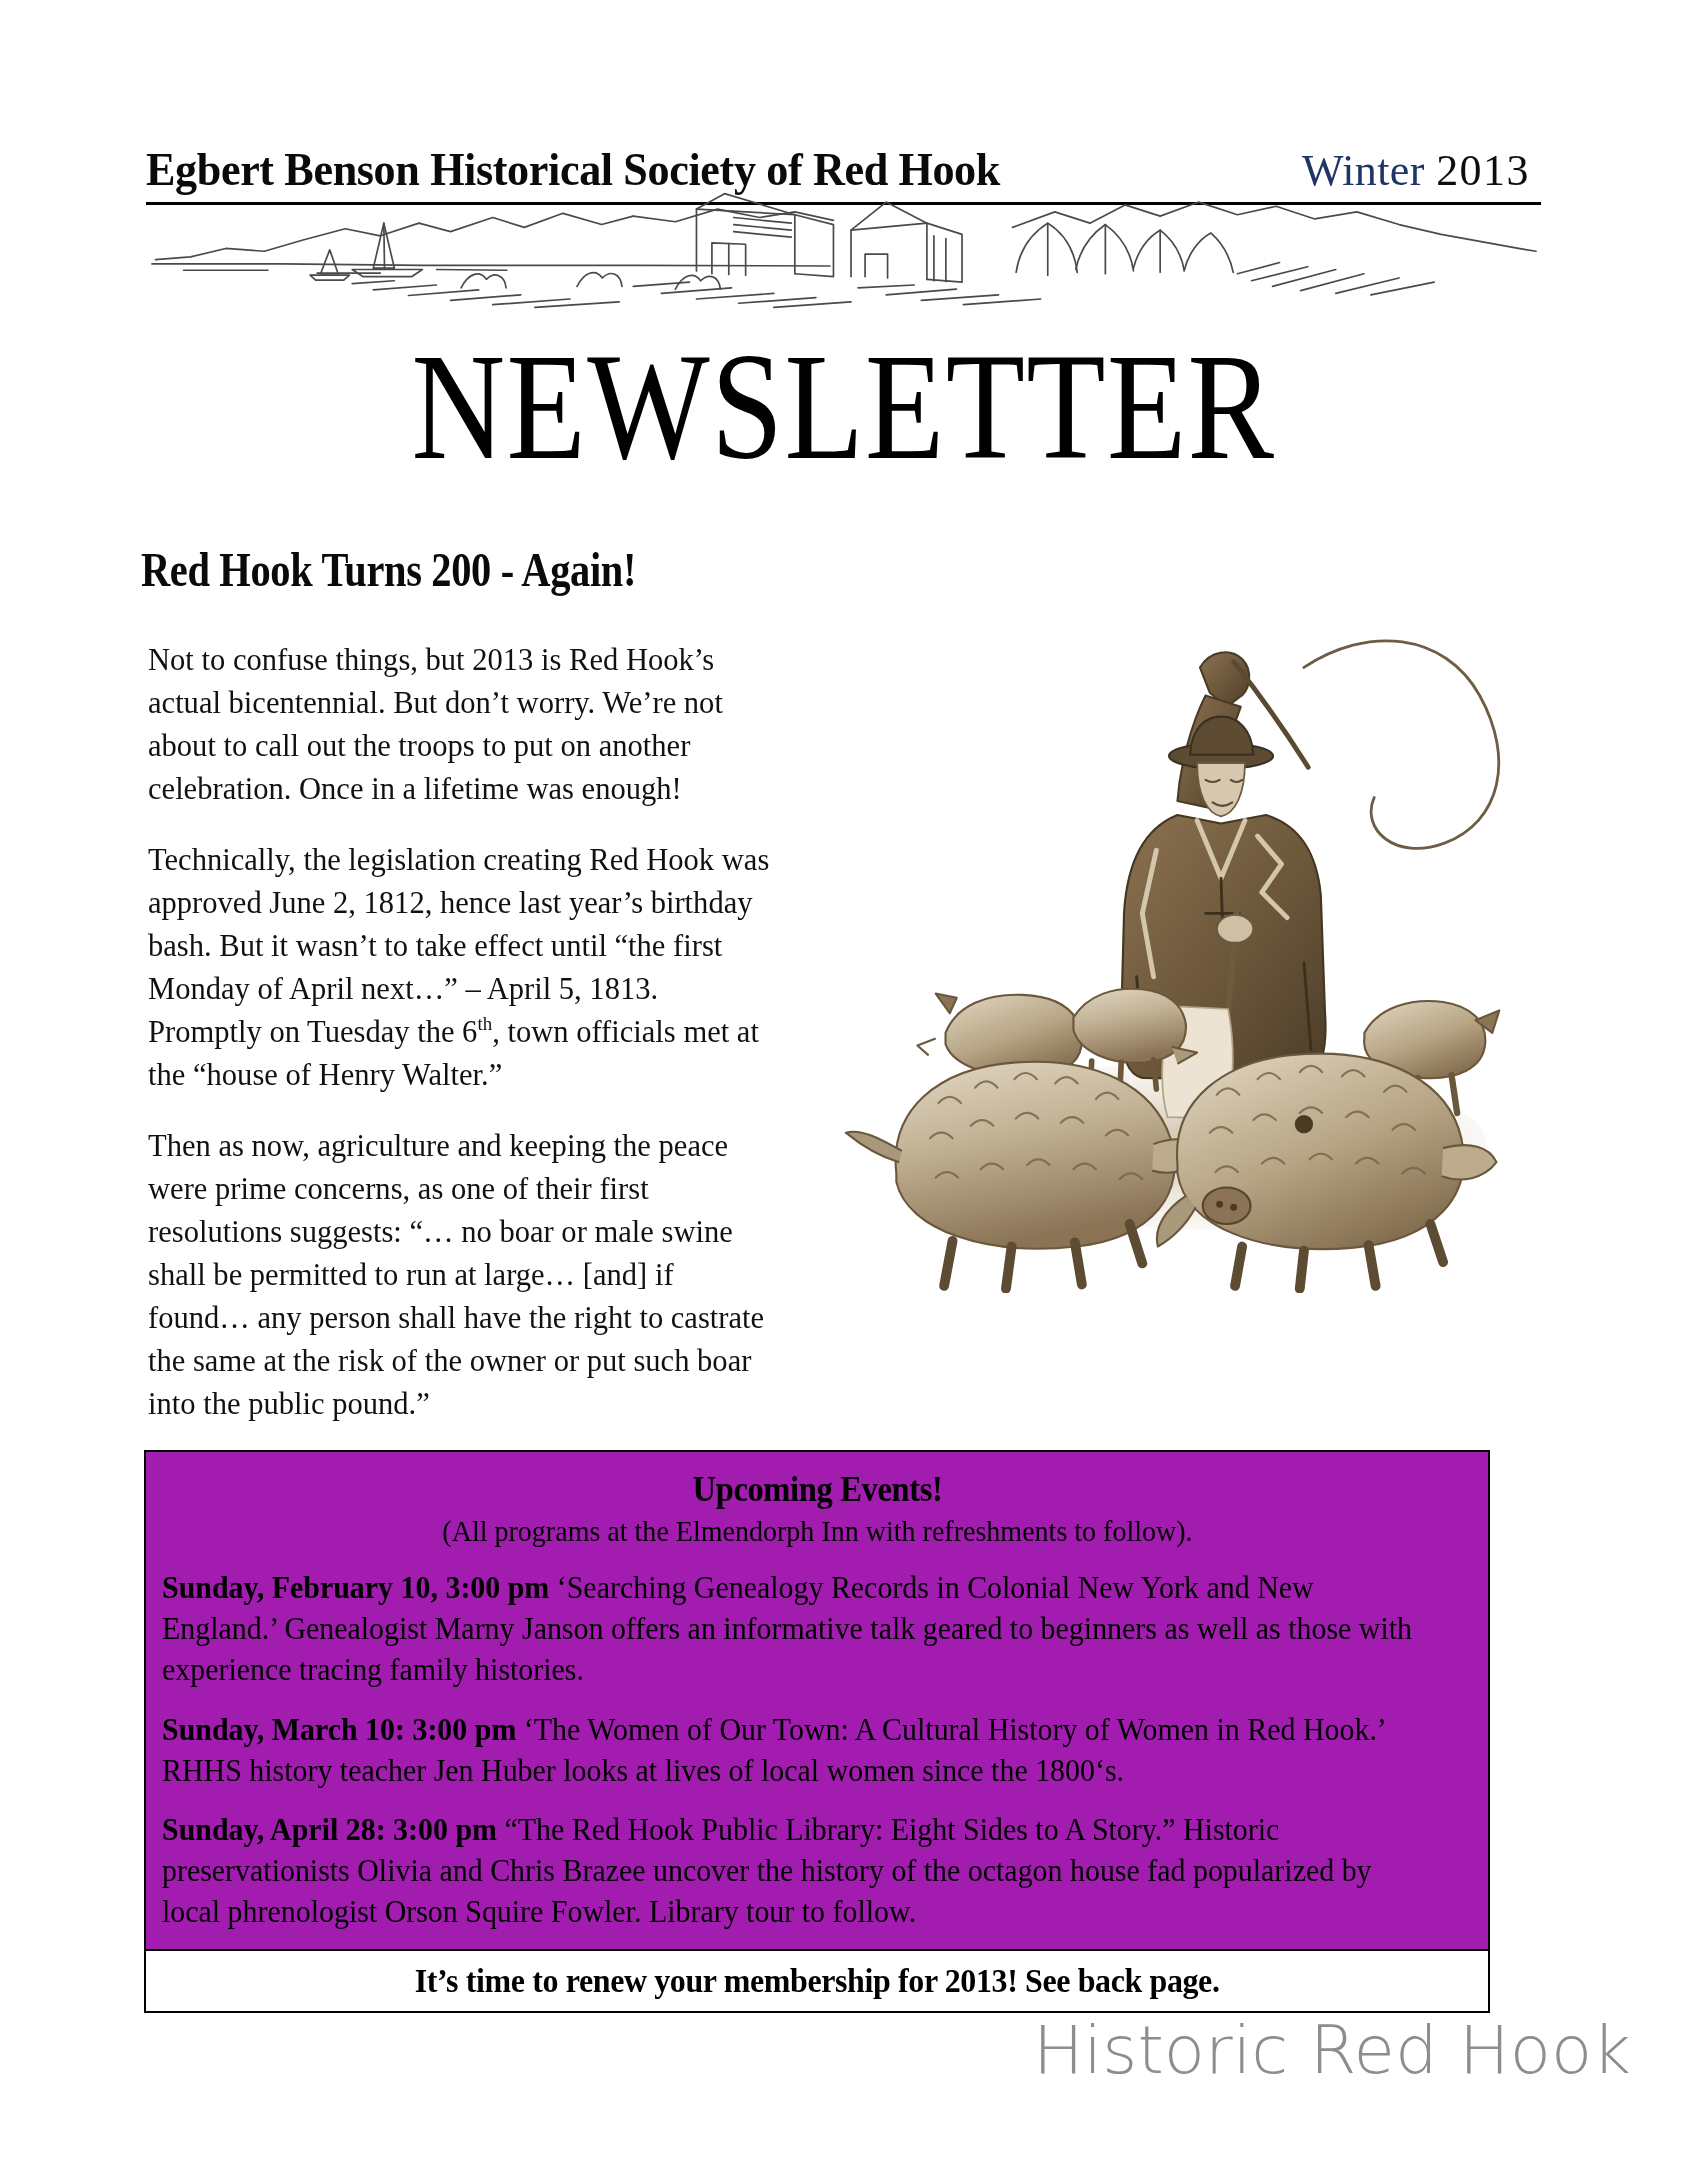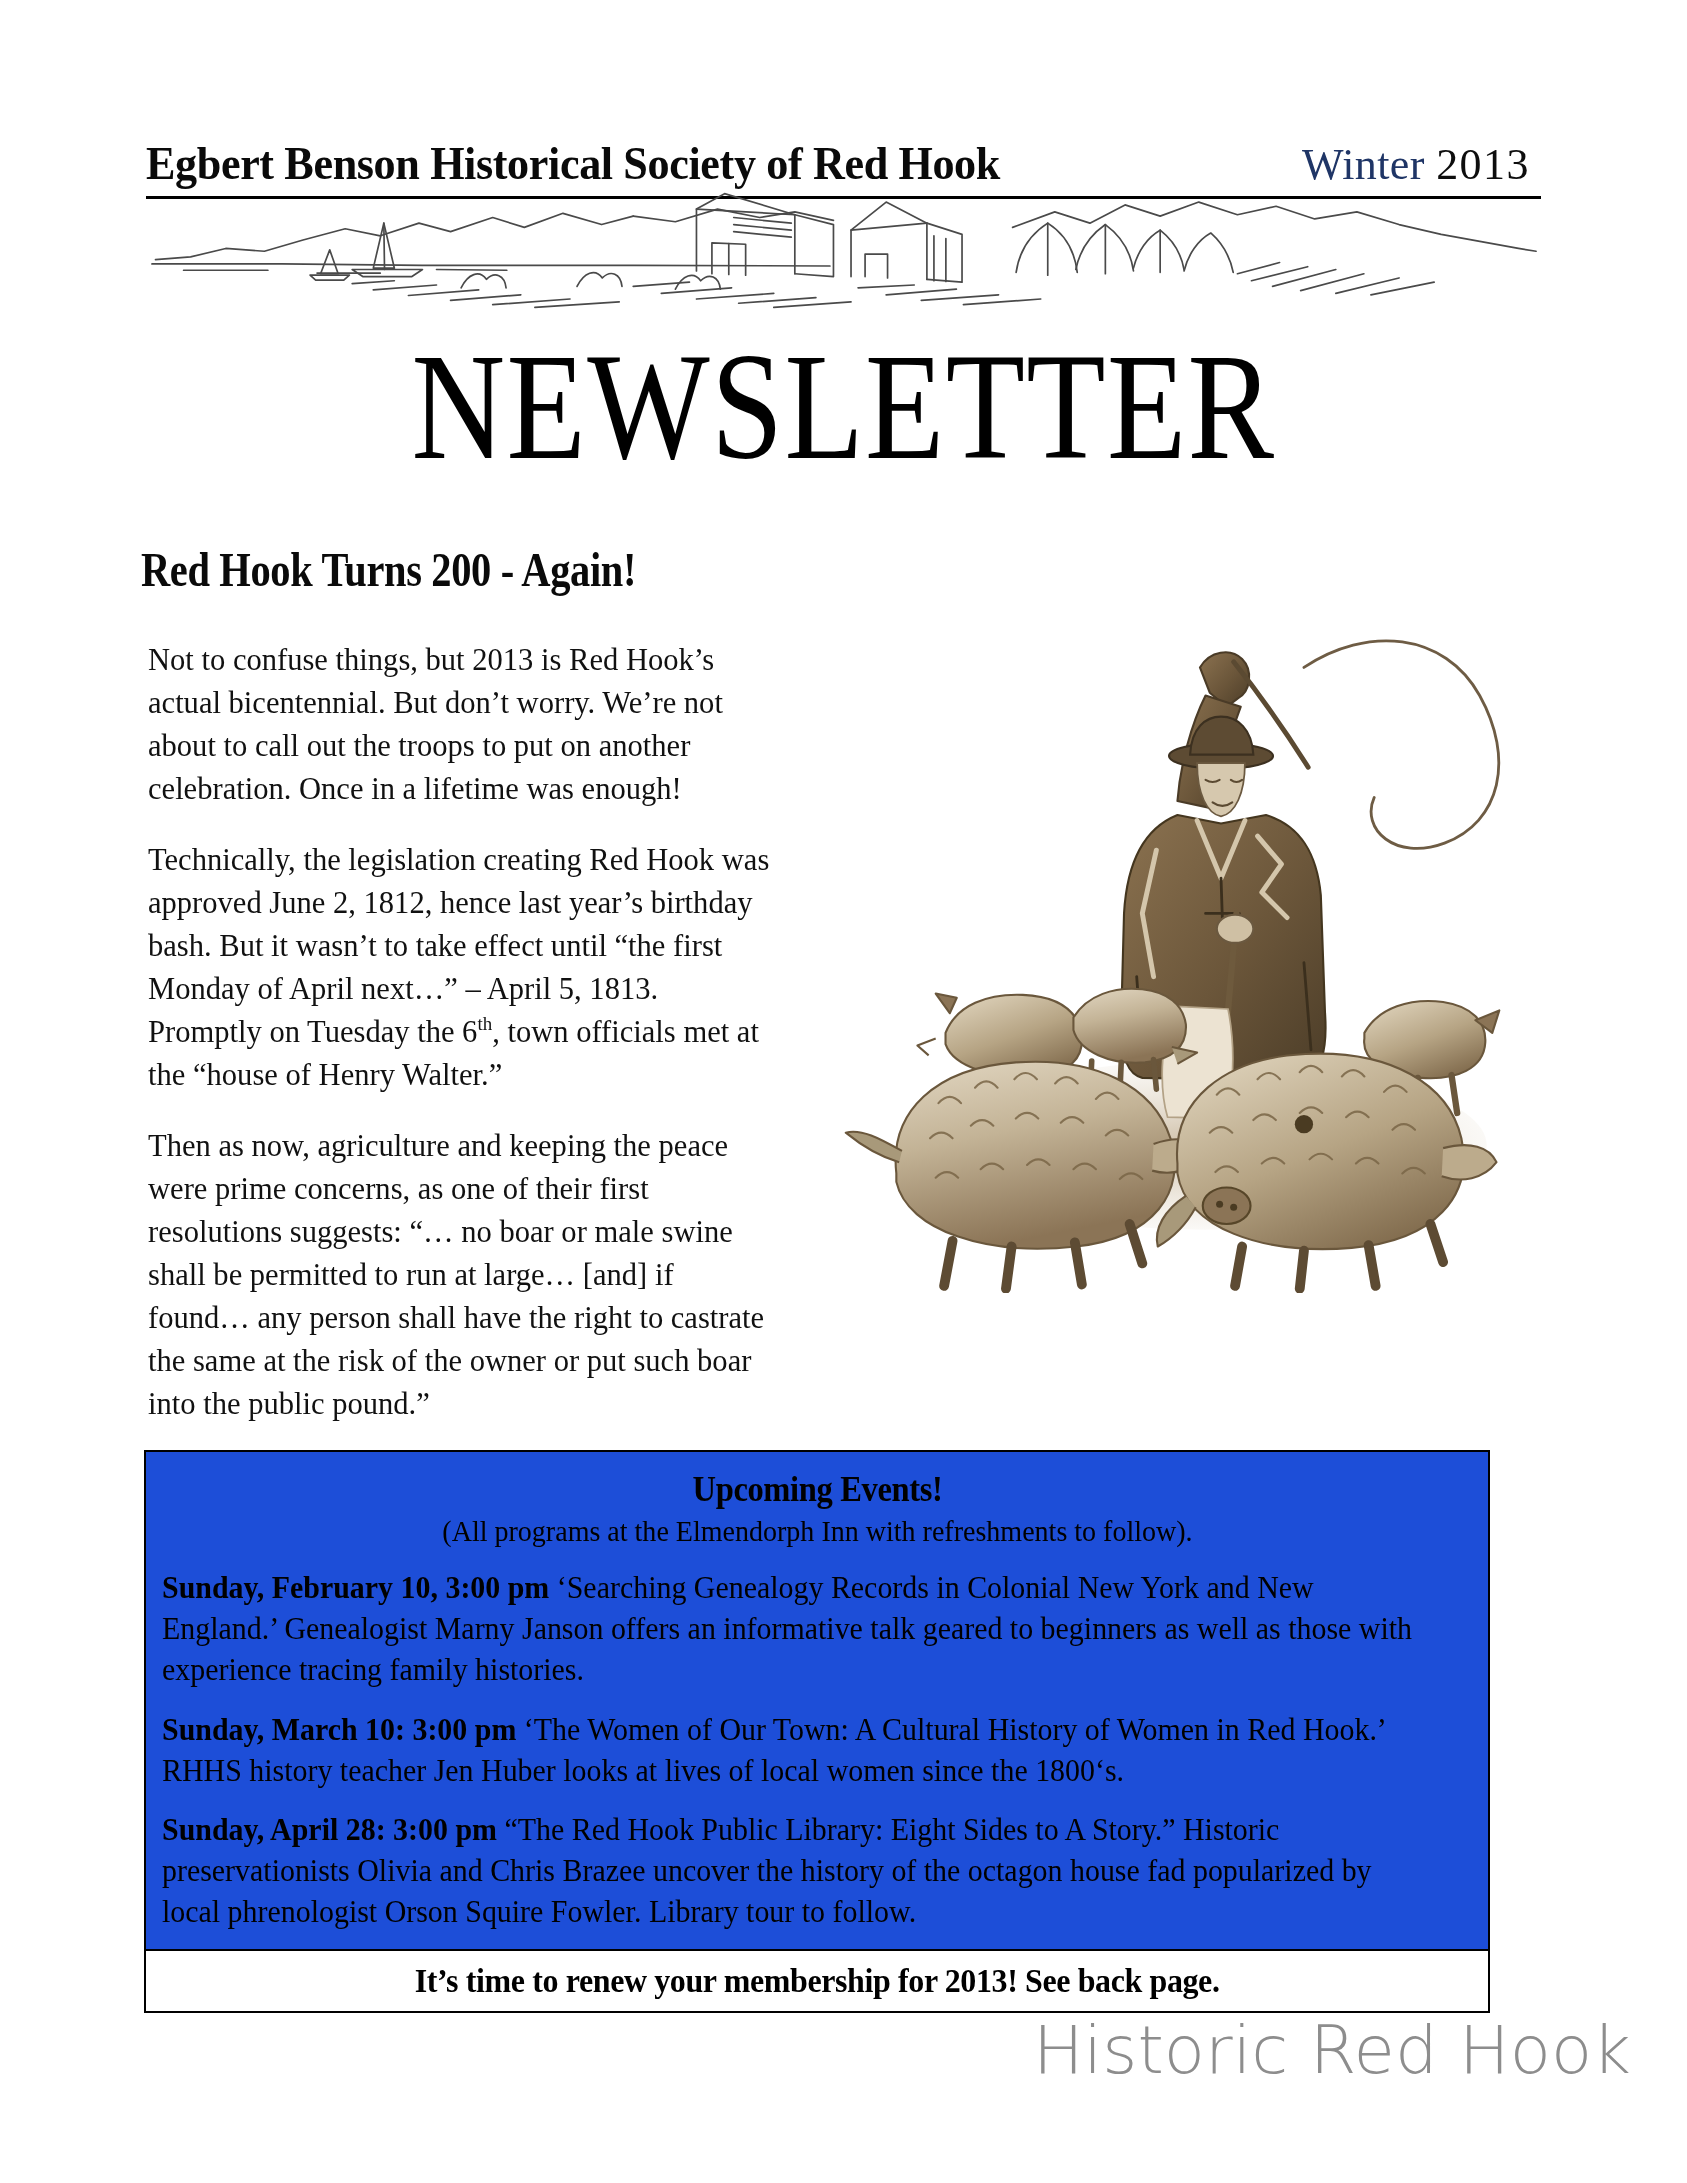--- a/index.html
+++ b/index.html
@@ -19,21 +19,21 @@
   .page {
     position: absolute;
     inset: 0;
     background: #ffffff;
   }
 
   
   .masthead {
     position: absolute;
     left: 146px;
-    top: 99px;
+    top: 105px;
     width: 1395px;
   }
   .masthead-line {
     display: flex;
     align-items: baseline;
     justify-content: space-between;
     white-space: nowrap;
     padding-bottom: 4.2px;
   }
   .society-name {
@@ -135,21 +135,21 @@
 
   
   .events-box {
     position: absolute;
     left: 144px;
     top: 1450px;
     width: 1346px;
     border: 2.1px solid #000000;
     box-sizing: border-box;
     padding: 18.3px 15.5px 21px 15.5px;
-    background: #1d4ed8;
+    background: #a21caf;
   }
   .events-title {
     text-align: center;
     font-size: 35px;
     font-weight: 700;
     line-height: 1.12;
     letter-spacing: -0.4px;
     transform: scaleX(0.93);
   }
   .events-subtitle {

